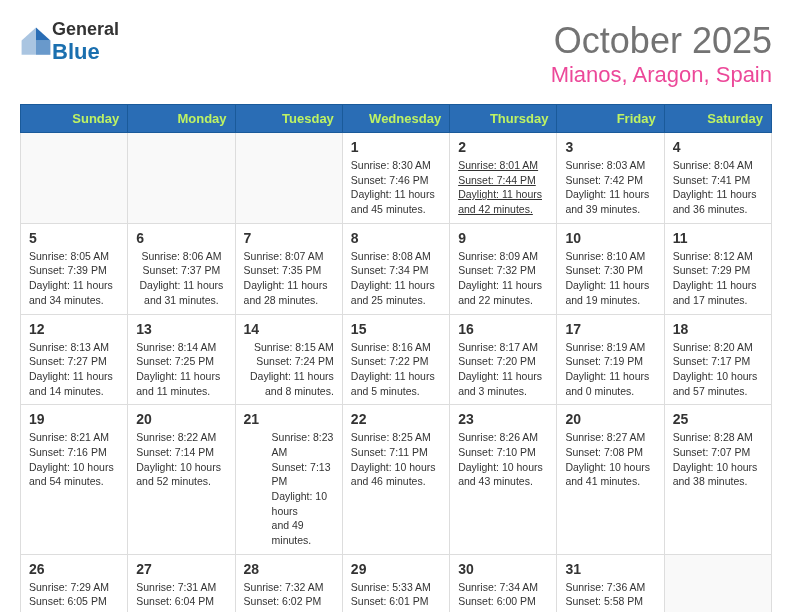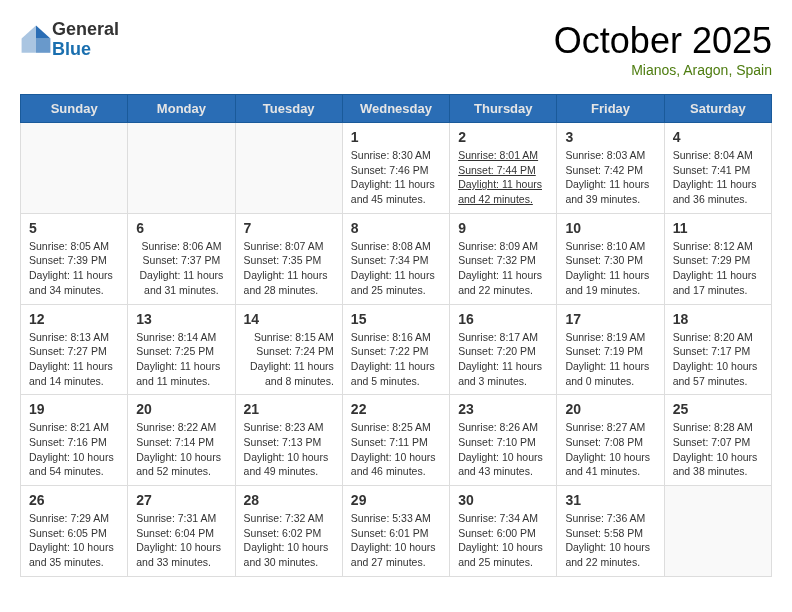--- a/index.html
+++ b/index.html
@@ -24,49 +24,49 @@
       display: flex;
       flex-direction: column;
       line-height: 1.1;
     }
     .logo-general {
       font-size: 18px;
       font-weight: bold;
       color: #333;
     }
     .logo-blue {
-      font-size: 18px;
+      font-size: 22px;
       font-weight: bold;
       color: #1a6faf;
     }
     .logo-icon {
       width: 32px;
       height: 32px;
     }
     .title-section {
       text-align: right;
     }
     .month-title {
       font-size: 36px;
       font-weight: normal;
-      color: #000000;
+      color: #737373;
     }
     .location {
-      font-size: 14px;
-      color: #4d7c0f;
+      font-size: 22px;
+      color: #ec4899;
     }
     .calendar {
       width: 100%;
       border-collapse: collapse;
       border: 1px solid #ccc;
     }
     .calendar th {
       background-color: #2a6db5;
-      color: #e5e5e5;
-      text-align: center;
+      color: #bef264;
+      text-align: right;
       padding: 6px 8px;
       font-size: 13px;
       font-weight: bold;
       border: 1px solid #1a5a9a;
     }
     .calendar td {
       vertical-align: top;
       padding: 6px 8px;
       border: 1px solid #ddd;
       width: calc(100% / 7);
@@ -269,21 +269,21 @@
         </td>
         <td>
           <span class="day-number">20</span>
           <div class="day-info" style="white-space: pre-line;">Sunrise: 8:22 AM
 Sunset: 7:14 PM
 Daylight: 10 hours
 and 52 minutes.</div>
         </td>
         <td>
           <span class="day-number">21</span>
-          <div class="day-info" style="white-space: pre-line;">Sunrise: 8:23 AM
+          <div class="day-info" style="white-space: pre-line; margin-left: 28px;">Sunrise: 8:23 AM
 Sunset: 7:13 PM
 Daylight: 10 hours
 and 49 minutes.</div>
         </td>
         <td>
           <span class="day-number">22</span>
           <div class="day-info" style="white-space: pre-line;">Sunrise: 8:25 AM
 Sunset: 7:11 PM
 Daylight: 10 hours
 and 46 minutes.</div>

